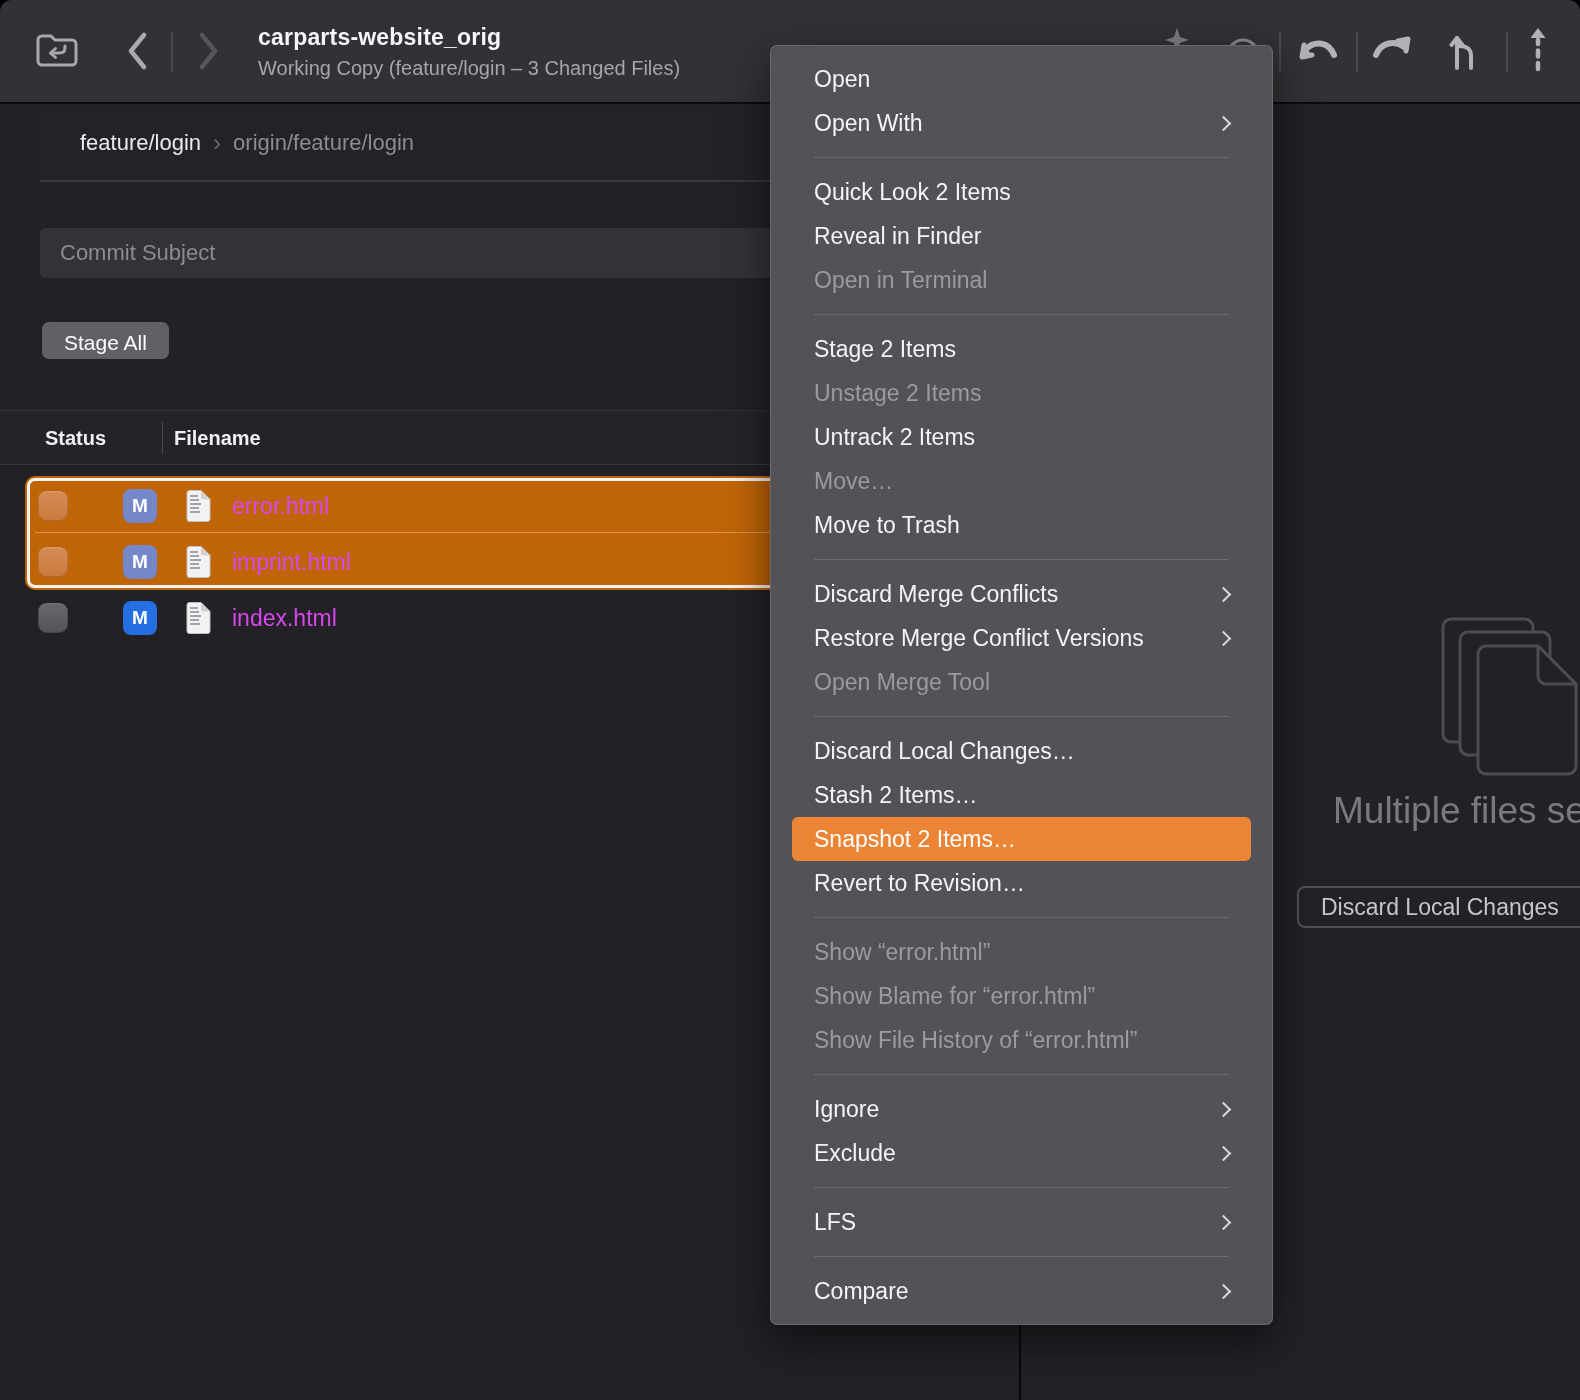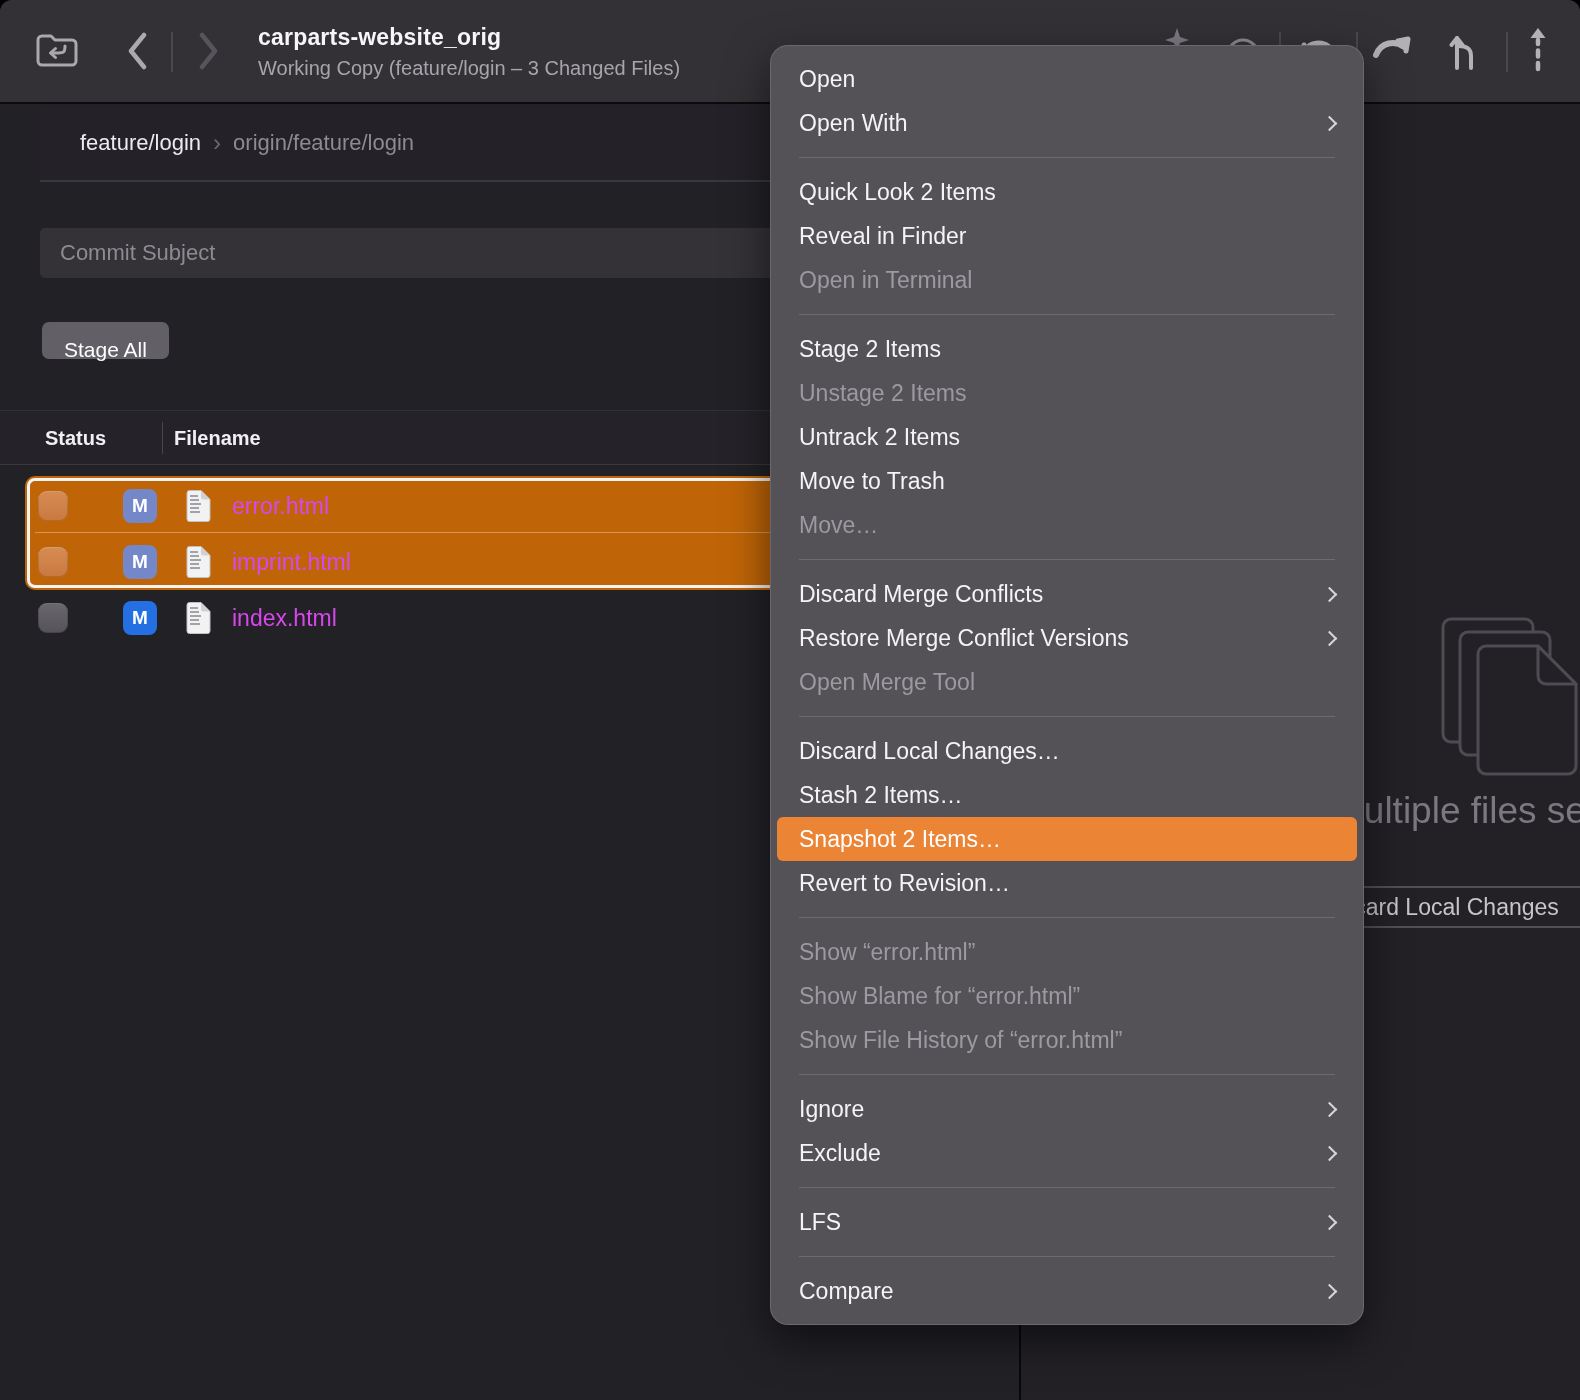--- a/index.html
+++ b/index.html
@@ -28,21 +28,21 @@
                     display:flex; align-items:center; padding-left:40px;margin-left:40px; }
   .crumb-branch   { font-size:22px; color:#eceaee; }
   .crumb-sep      { font-size:24px; color:#6b696f; margin:0 12px; }
   .crumb-upstream { font-size:22px; color:#8d8b91; }
   
   .commit-input { position:absolute; left:40px; top:228px; width:946px; height:50px;
                   background:#343237; border:none; border-radius:5px; outline:none;
                   padding:12px 20px; font-size:22px; color:#e8e7ea;
                   font-family:"Liberation Sans","DejaVu Sans",sans-serif; }
   .commit-input::placeholder { color:#8d8b91; }
-  .stage-all-btn { position:absolute; left:42px; top:322px; height:37px; padding:16px 22px;
+  .stage-all-btn { position:absolute; left:42px; top:322px; height:37px; padding:9px 22px;
                    background:#626066; border:none; border-radius:7px;
                    font-size:21px; color:#fdfdfd; cursor:default;
                    font-family:"Liberation Sans","DejaVu Sans",sans-serif; }
   
   .table-header { position:absolute; left:0; top:410px; width:1019px; height:55px;
                   background:#252329; border-top:1px solid #323036; border-bottom:1px solid #3a383d;text-align:right; }
   .col-status   { position:absolute; left:45px;  top:0; height:54px; display:flex; align-items:center;
                   font-size:20px; font-weight:bold; color:#f0eff2; }
   .col-divider  { position:absolute; left:162px; top:11px; width:1px; height:32px; background:#49474d; }
   .col-filename { position:absolute; left:174px; top:0; height:54px; display:flex; align-items:center;
@@ -59,23 +59,23 @@
                box-shadow:inset 0 1px 0 rgba(255,255,255,.18), inset 0 0 0 1px rgba(0,0,0,.18); }
   .file-row.selected .checkbox { background:linear-gradient(#d78c54,#c8793f);
                box-shadow:inset 0 1px 0 rgba(255,255,255,.28), inset 0 0 0 1px rgba(0,0,0,.12); }
   .status-badge { width:34px; height:34px; margin-left:55px; border-radius:8px;
                   background:var(--badge-blue,#2470e2); color:#fff; font-size:19px; font-weight:bold;
                   display:flex; align-items:center; justify-content:center; }
   .file-row.selected .status-badge { background:var(--badge-blue-selected,#7488c9); }
   .doc-icon { margin-left:28px; display:flex; }
   .filename { margin-left:20px; font-size:23px; color:#d946ef; }
   
-  .context-menu { position:absolute; left:770px; top:45px; width:594px;
-                  background:#545257; border:1px solid rgba(255,255,255,.13); border-radius:18px;
-                  box-shadow:0 16px 44px rgba(0,0,0,.55); padding:11px 0; z-index:10; }
+  .context-menu { position:absolute; left:770px; top:45px; width:503px;
+                  background:#545257; border:1px solid rgba(255,255,255,.13); border-radius:7px;
+                  box-shadow:0 16px 44px rgba(0,0,0,.55); padding:11px 15px; z-index:10; }
   .menu-item { height:44px; margin:0 6px; padding:0 22px; border-radius:6px;
                display:flex; align-items:center; font-size:23px; color:#f4f3f5; }
   .menu-item.disabled { color:#9c9aa0; }
   .menu-item.highlighted { background:var(--menu-highlight,#ec8435); color:#fff; }
   .menu-sep { height:1px; margin:12px 28px; background:#6c6a71; }
   .chevron { margin-left:auto; width:11px; height:11px;
              border-top:2.5px solid #d7d6d9; border-right:2.5px solid #d7d6d9;
              transform:rotate(45deg); flex:none; }
   
   .files-stack-icon { position:absolute; left:1440px; top:616px; }
@@ -266,25 +266,25 @@
       <div class="menu-sep"></div>
       <div class="menu-item">
         <span class="menu-label">Stage 2 Items</span>
       </div>
       <div class="menu-item disabled">
         <span class="menu-label">Unstage 2 Items</span>
       </div>
       <div class="menu-item">
         <span class="menu-label">Untrack 2 Items</span>
       </div>
+      <div class="menu-item disabled">
+        <span class="menu-label">Move…</span>
+      </div>
       <div class="menu-item">
         <span class="menu-label">Move to Trash</span>
-      </div>
-      <div class="menu-item disabled">
-        <span class="menu-label">Move…</span>
       </div>
       <div class="menu-sep"></div>
       <div class="menu-item">
         <span class="menu-label">Discard Merge Conflicts</span>
         <span class="chevron"></span>
       </div>
       <div class="menu-item">
         <span class="menu-label">Restore Merge Conflict Versions</span>
         <span class="chevron"></span>
       </div>

